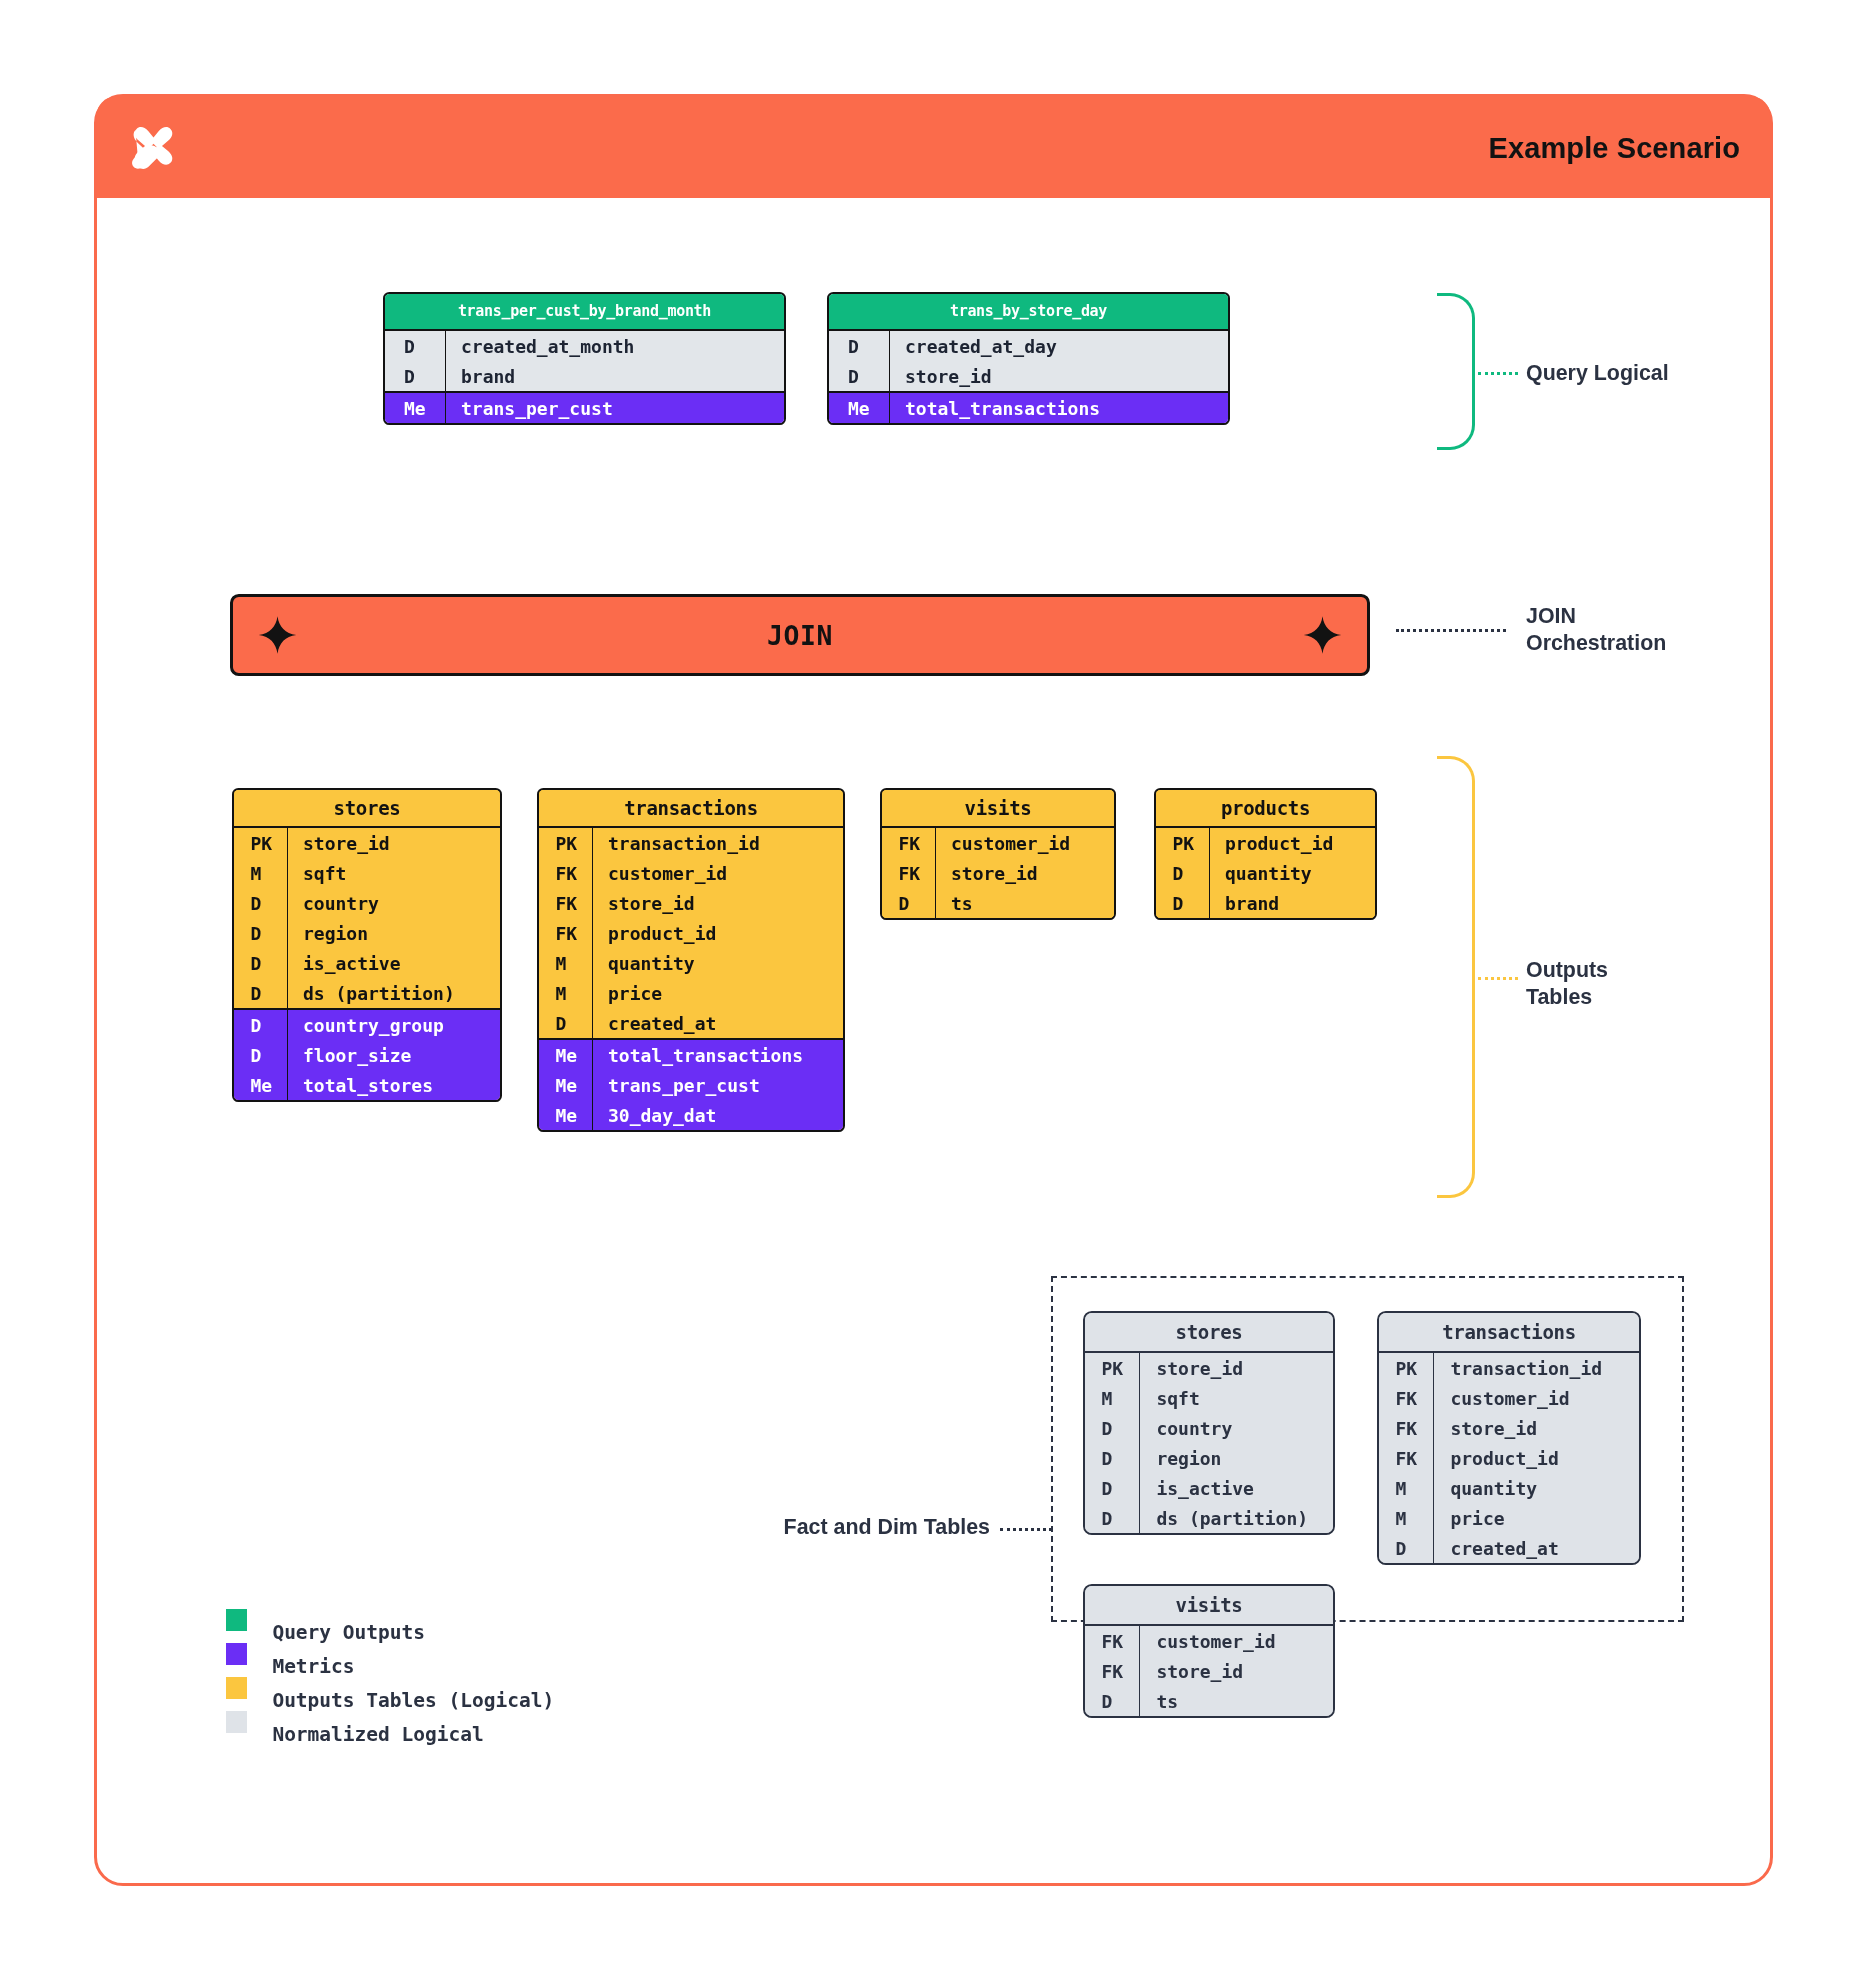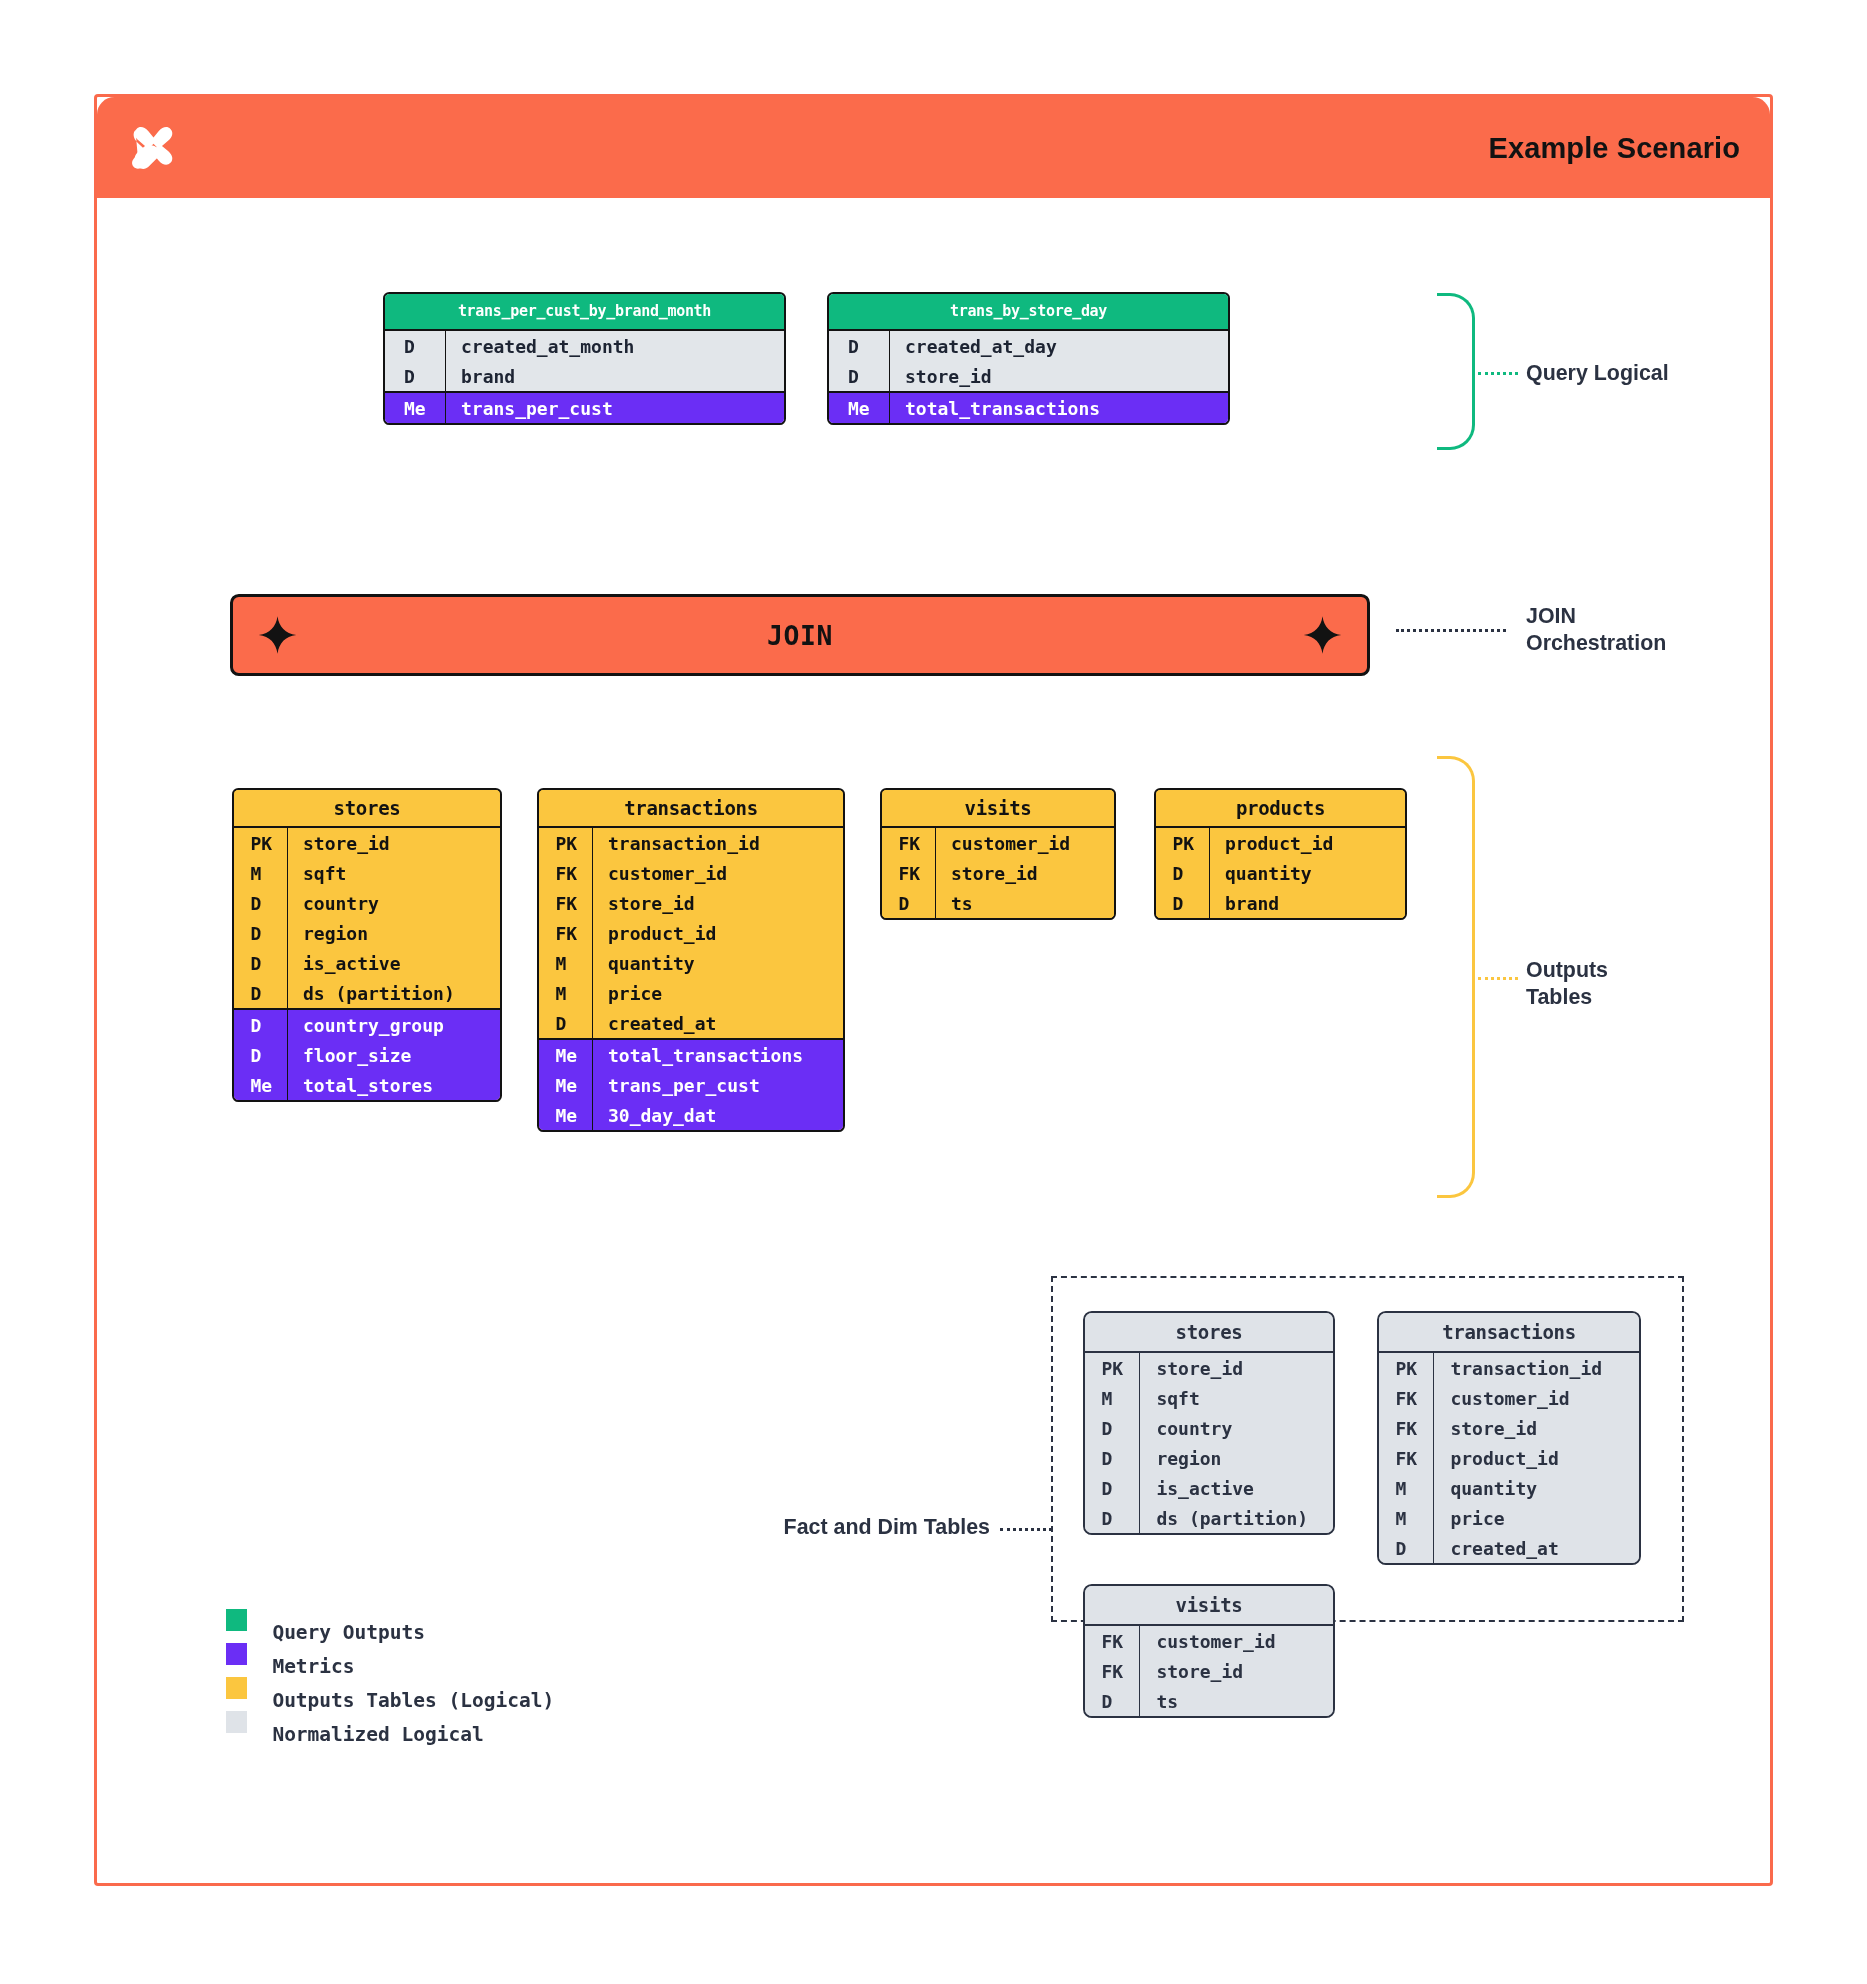--- a/index.html
+++ b/index.html
@@ -1,21 +1,21 @@
 <!DOCTYPE html>
 <html style="font-size:10px"><head>
 <meta charset="utf-8">
 <style>
   html,body{margin:0;padding:0;background:#ffffff;}
   body{width:1868px;height:1985px;font-family:"Liberation Sans",sans-serif;-webkit-font-smoothing:antialiased;}
   .stage{position:relative;width:1868px;height:1985px;overflow:hidden;background:#fff;}
 
   
   .card{position:absolute;left:94px;top:94px;width:1679px;height:1792px;
-        border:3.1px solid #fa6a4c;border-radius:4px;background:#fff;box-sizing:border-box;}
+        border:3.1px solid #fa6a4c;border-radius:29px;background:#fff;box-sizing:border-box;}
   .card-header{position:absolute;left:0;top:0;width:100%;height:101px;background:#fb6b4b;
         border-radius:17.6px 17.6px 0 0;box-sizing:border-box;}
   .card-title{position:absolute;right:30px;top:50%;transform:translateY(-50%);
         color:#121212;font-size:29px;font-weight:bold;letter-spacing:0.1px;white-space:nowrap;}
   .logo{position:absolute;left:30px;top:50%;transform:translateY(-50%);width:53px;height:53px;}
 
   
   .tbl{position:absolute;box-sizing:border-box;}
   .tbl .hdr{box-sizing:border-box;text-align:center;font-family:"DejaVu Sans Mono",monospace;
        font-weight:bold;letter-spacing:-0.3px;}
@@ -289,21 +289,21 @@
             <span class="k">FK</span>
             <span class="v">store_id</span>
           </div>
         <div class="row">
             <span class="k">D</span>
             <span class="v">ts</span>
           </div>
       </div>
     </div>
 
-    <div class="tbl y-tbl" style="left:1057px;top:691px;width:253px;">
+    <div class="tbl y-tbl" style="left:1057px;top:691px;width:223px;">
       <div class="hdr">products</div>
       <div class="rows sec-d">
         <div class="row">
             <span class="k">PK</span>
             <span class="v">product_id</span>
           </div>
         <div class="row">
             <span class="k">D</span>
             <span class="v">quantity</span>
           </div>

